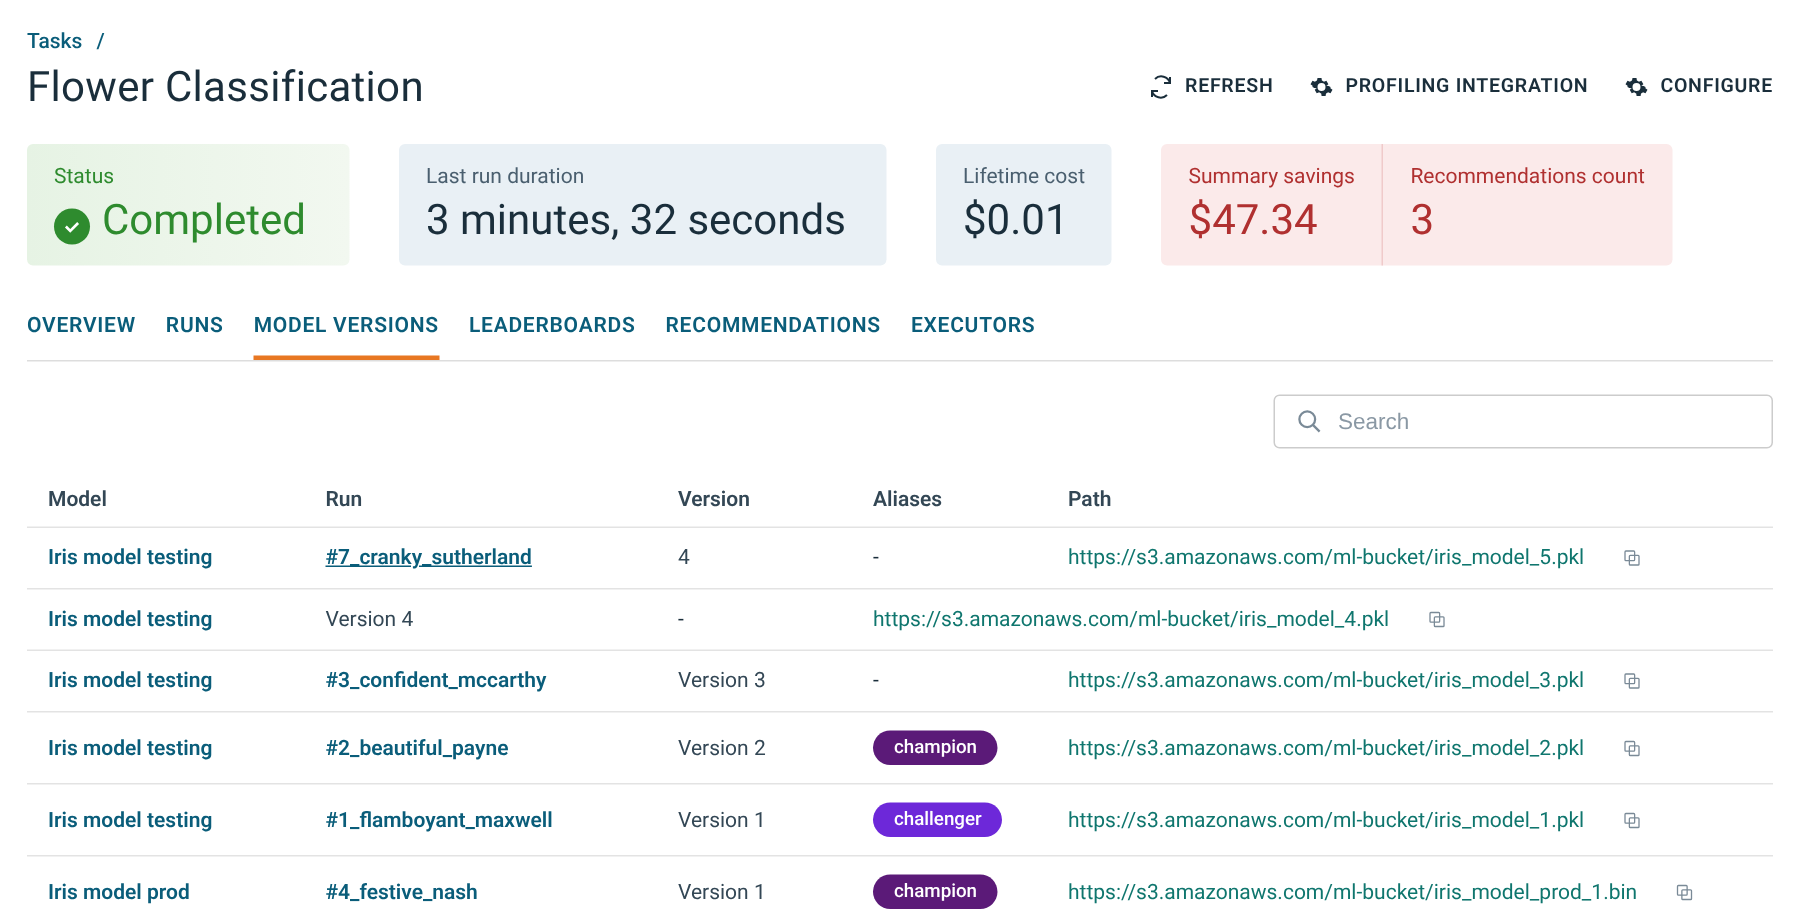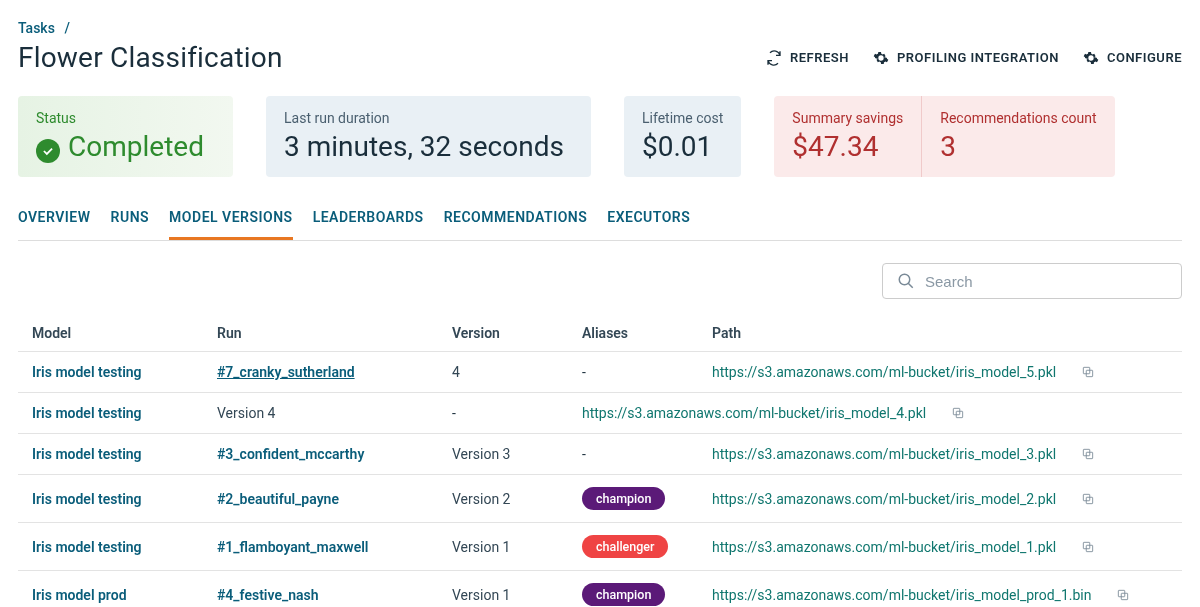--- a/index.html
+++ b/index.html
@@ -42,37 +42,37 @@
 .card-savings .half { padding: 14px 18px; }
 .card-savings .half:first-child { border-right: 1px solid #f0caca; }
 .card-savings .lbl { color: #b03030; }
 .card-savings .val { color: #b03030; font-size: 28px;}
 
 .tabs { display: flex; gap: 20px; border-bottom: 1px solid #ddd; margin-bottom: 22px; }
 .tab { padding: 10px 0 12px 0; font-size: 14px; font-weight: 600; letter-spacing: 0.5px; color: #0a5d7a; cursor: pointer; border-bottom: 3px solid transparent; }
 .tab.active { border-bottom-color: #e87722; }
 
 .search-row { display:flex; justify-content:flex-end; margin-bottom: 16px;}
-.search-box { display:flex; align-items:center; gap:10px; border:1px solid #ccc; border-radius:4px; padding: 8px 14px; width: 300px;}
+.search-box { display:flex; align-items:center; gap:10px; border:1px solid #ccc; border-radius:4px; padding: 8px 14px; width: 333px;}
 .search-box svg { width:18px; height:18px; stroke:#7a8a97; fill:none; stroke-width:2;}
 .search-box input { border:none; outline:none; font-size:15px; flex:1; color:#333;}
 .search-box input::placeholder { color:#8a98a4; }
 
 .tbl { width: 100%; }
 .tbl .thead, .tbl .trow { display: grid; grid-template-columns: 185px 235px 130px 130px 1fr; align-items:center; padding: 10px 14px; gap: 0; }
 .tbl .thead { font-weight: 600; color: #334755; font-size: 14px; border-bottom: 1px solid #e3e3e3;}
 .tbl .trow { border-bottom: 1px solid #e3e3e3; padding-top:12px; padding-bottom:12px;}
 .tbl .model { color: #0a5d7a; font-weight: 600; }
 .tbl .run { color: #0a5d7a; font-weight: 600; }
 .tbl .trow:first-of-type .run { text-decoration: underline; }
 .tbl .version { color: #334755; }
 .tbl .aliases { }
 .badge { display:inline-block; padding: 4px 14px; border-radius: 14px; font-size: 12.5px; color:#fff; font-weight: 500;}
 .badge.champion { background: #5b1a78; }
-.badge.challenger { background: #ef4444; }
+.badge.challenger { background: #6d28d9; }
 .tbl .path { color:#0f766e; display:flex; align-items:center; gap:25px; white-space:nowrap;}
 .copy-icon { width:14px; height:14px; stroke:#7a8a97; fill:none; stroke-width:1.5; cursor:pointer; flex-shrink:0;}
 </style>
 </head>
 <body>
 
 <div class="breadcrumb">
   <span>Tasks</span>
   <span class="sep">/</span>
 </div>

